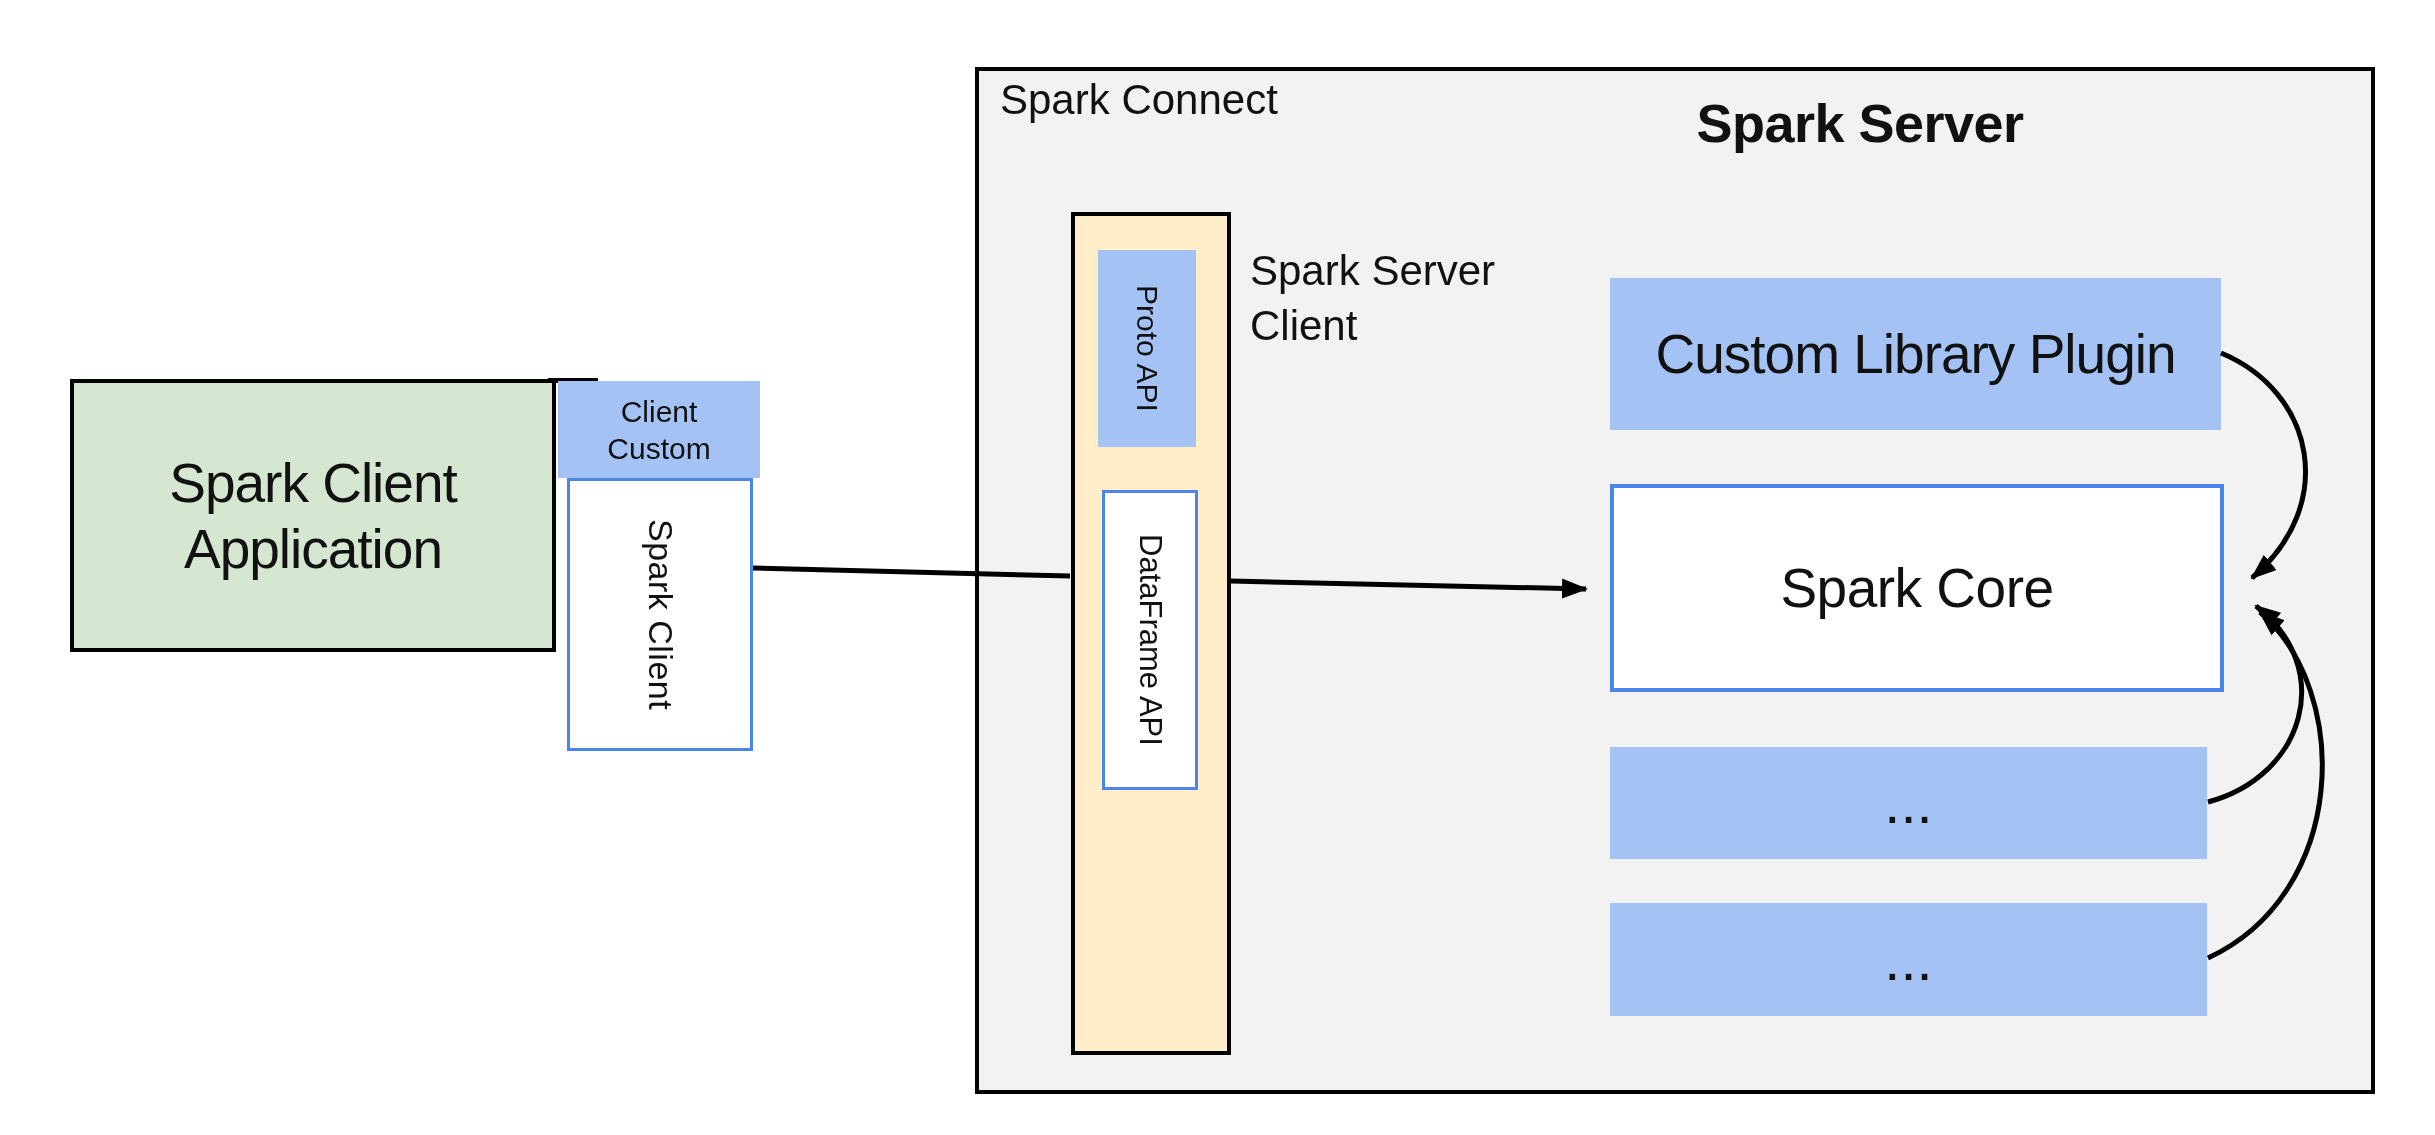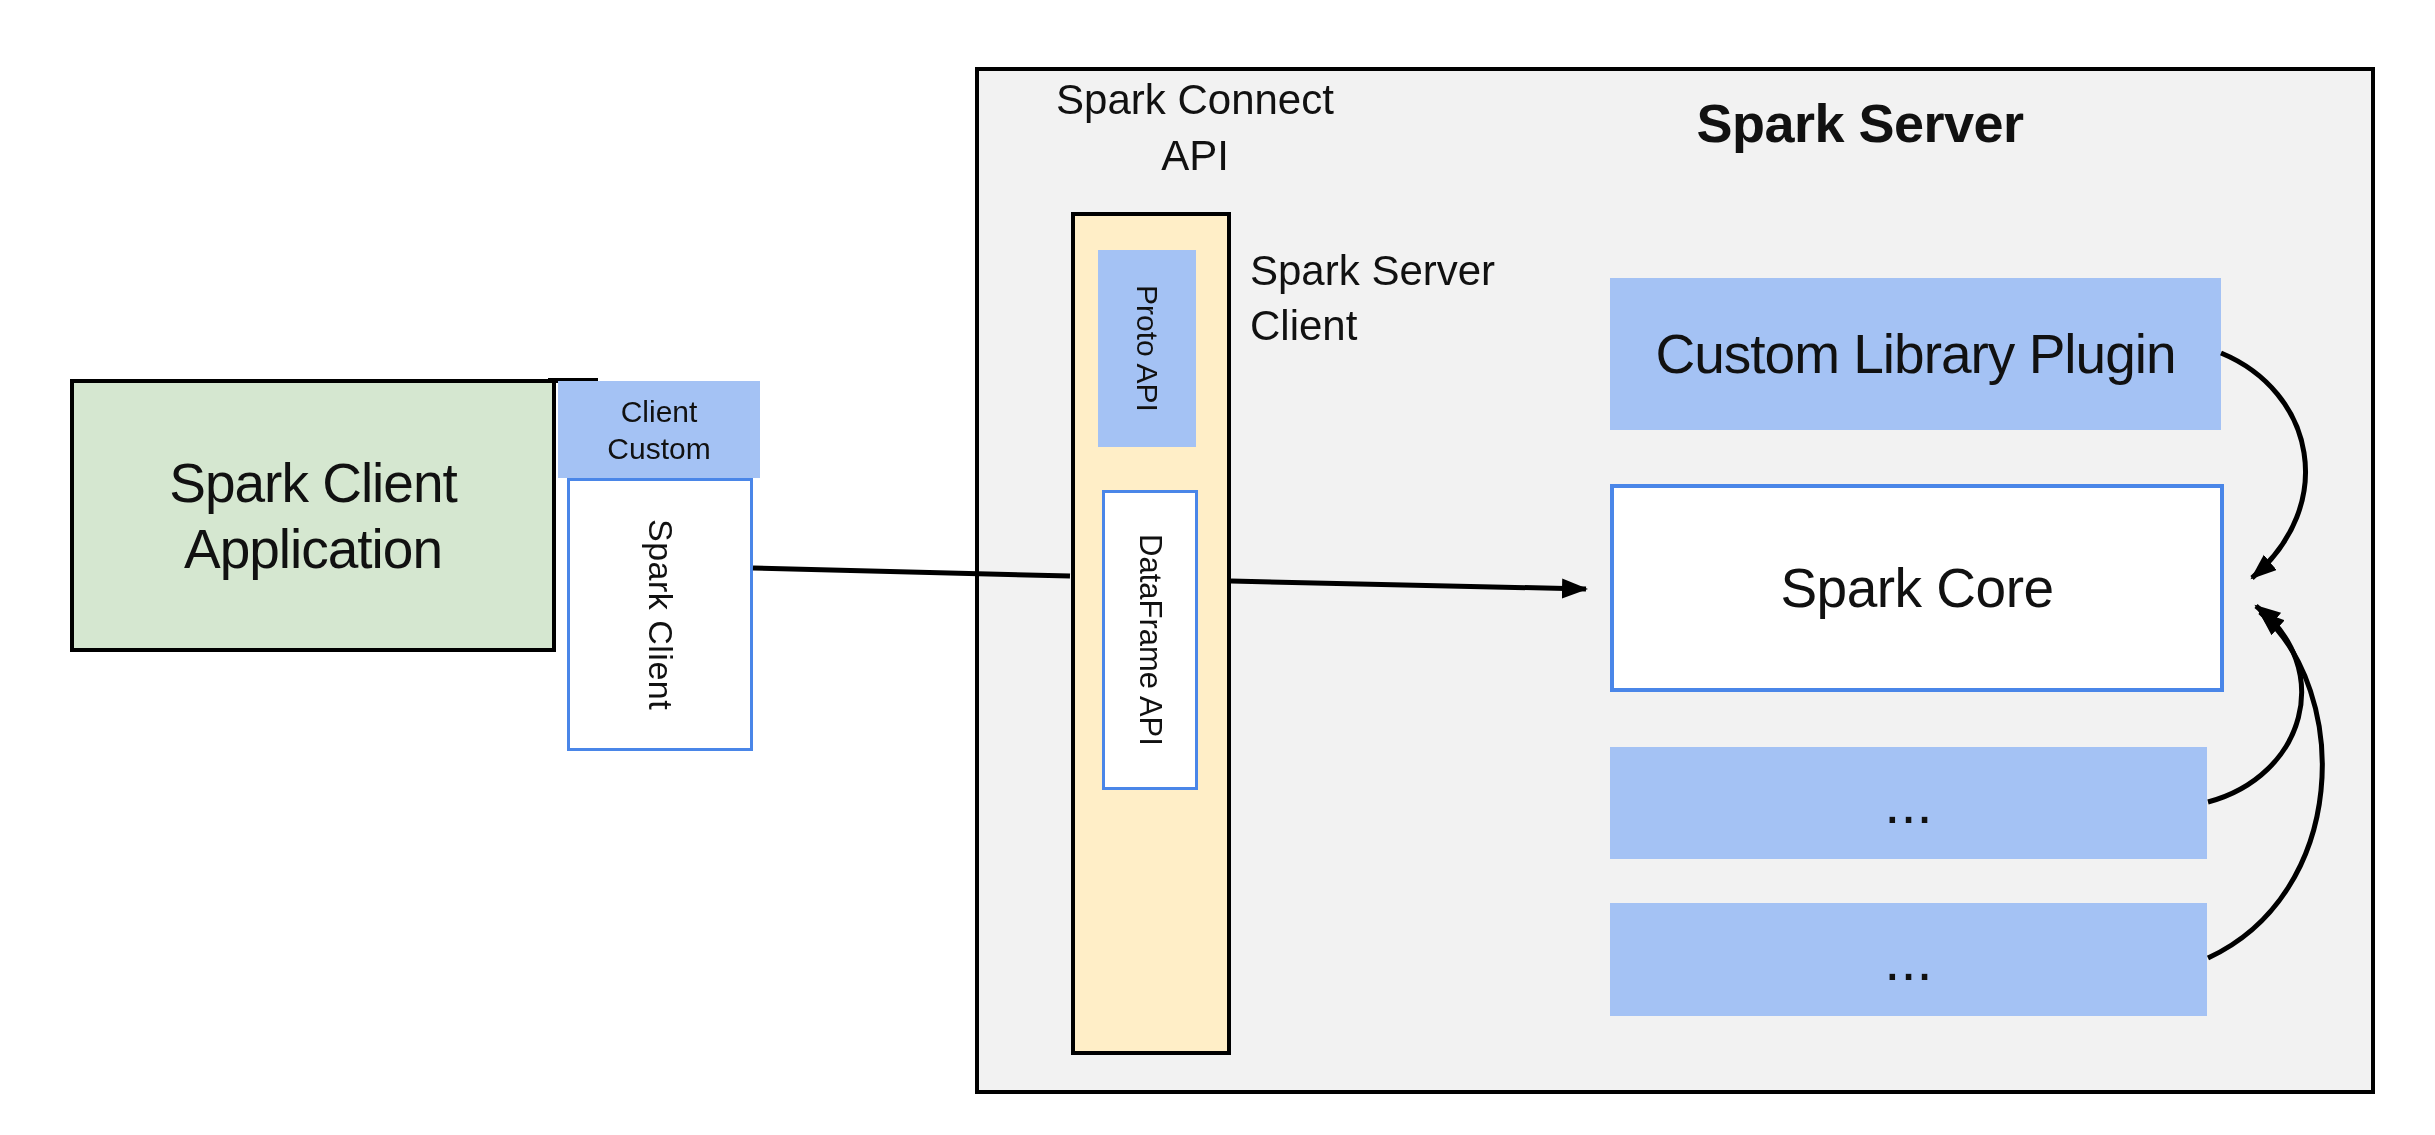--- a/index.html
+++ b/index.html
@@ -36,21 +36,21 @@
   }
   .spark-client .vtext{font-size:34px;letter-spacing:0.5px;}
 
   
   .server-panel{
     left:975px;top:67px;width:1400px;height:1027px;
     background:var(--gray);border:4px solid #000;
   }
   .connect-api-label{
     left:1000px;top:72px;width:390px;
-    font-size:42px;line-height:56px;text-align:center;
+    font-size:42px;line-height:56px;
   }
   .server-title{
     left:1610px;top:92px;width:500px;
     font-size:54px;font-weight:bold;text-align:center;letter-spacing:-0.5px;
   }
   .yellow-box{
     left:1071px;top:212px;width:160px;height:843px;
     background:var(--yellow);border:4px solid #000;
   }
   .proto-api{
@@ -107,21 +107,20 @@
   </div>
 
   <div class="abs spark-client center">
     <span class="vtext">Spark Client</span>
   </div>
 
   <div class="abs server-panel"></div>
 
   <div class="abs connect-api-label">
     <div>Spark Connect</div>
-    <div>API</div>
   </div>
 
   <div class="abs server-title">Spark Server</div>
 
   <div class="abs yellow-box"></div>
 
   <div class="abs proto-api center">
     <span class="vtext">Proto API</span>
   </div>
 

